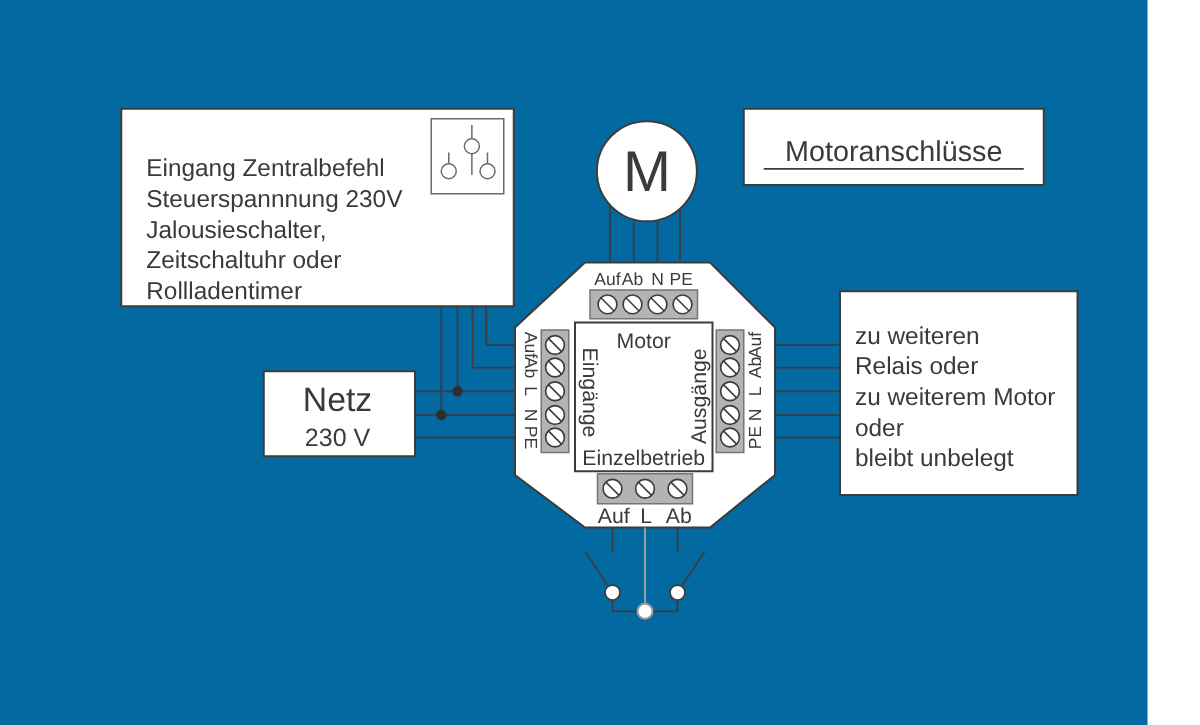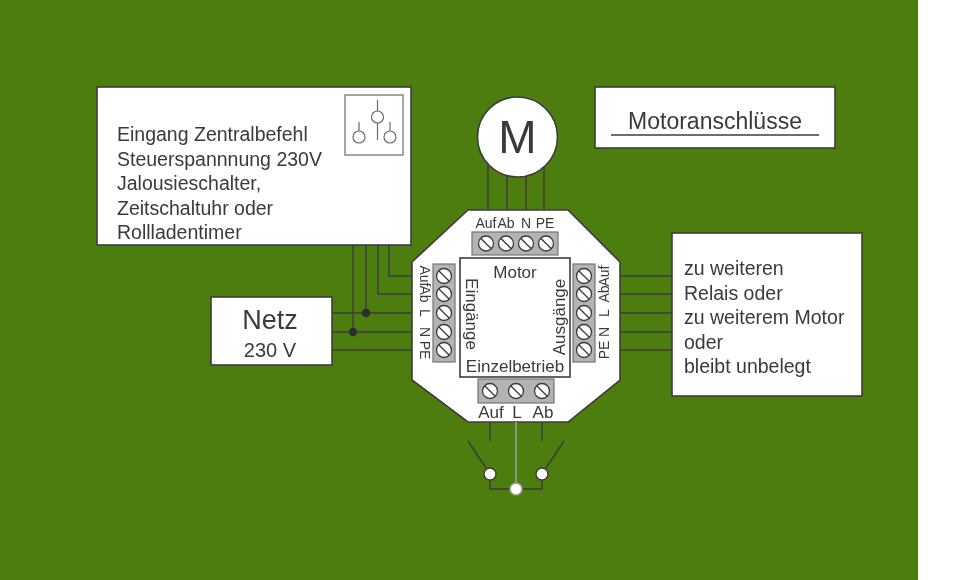--- a/index.html
+++ b/index.html
@@ -1,16 +1,16 @@
 <!DOCTYPE html>
 <html><head>
 <meta charset="utf-8">
 <style>
   html,body { margin:0; padding:0; background:#ffffff; }
-  #stage { position:relative; width:918px; height:580px; background:#4d7c0f; overflow:hidden; }
+  #stage { position:relative; width:918px; height:580px; background:#0369a1; overflow:hidden; }
   svg { display:block; }
   text { font-family:"Liberation Sans","DejaVu Sans",sans-serif; fill:#3a3a3a; }
   .box        { fill:#ffffff; stroke:#3c3c3c; stroke-width:1.6; }
   .thinbox    { fill:#ffffff; stroke:#6b6b6b; stroke-width:1.2; }
   .wire       { stroke:#3c3c3c; stroke-width:1.4; fill:none; }
   .wire-gray  { stroke:#9c9c9c; stroke-width:1.6; fill:none; }
   .block      { fill:#b3b3b3; stroke:#757575; stroke-width:1.2; }
   .screw      { fill:#ffffff; stroke:#3c3c3c; stroke-width:1.3; }
   .slash      { stroke:#3c3c3c; stroke-width:1.3; }
   .contact    { fill:#ffffff; stroke:#3c3c3c; stroke-width:1.4; }

